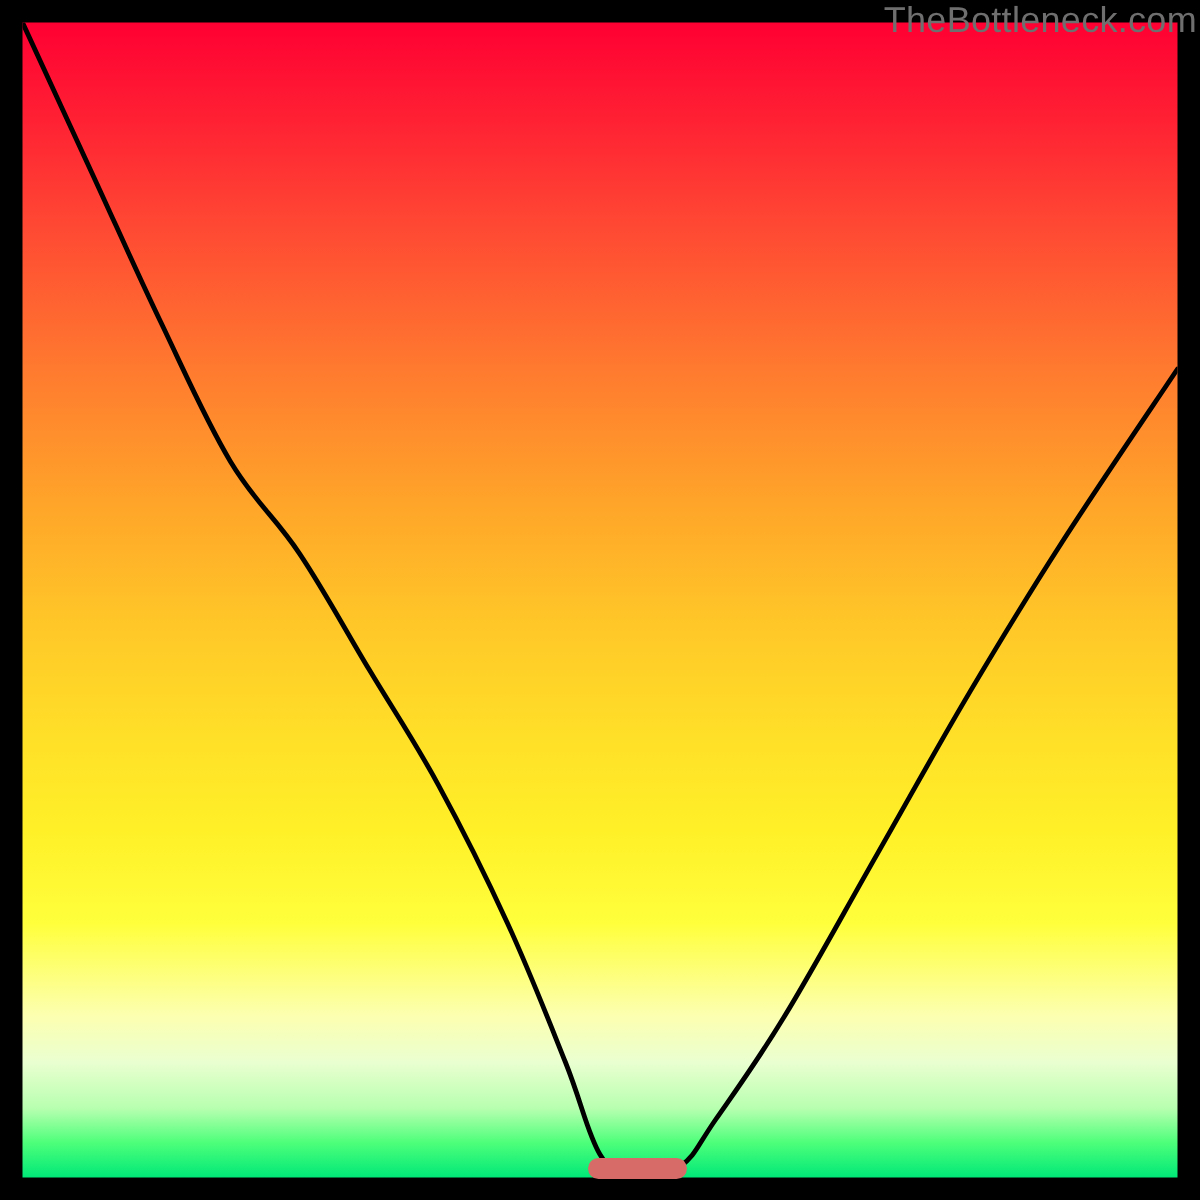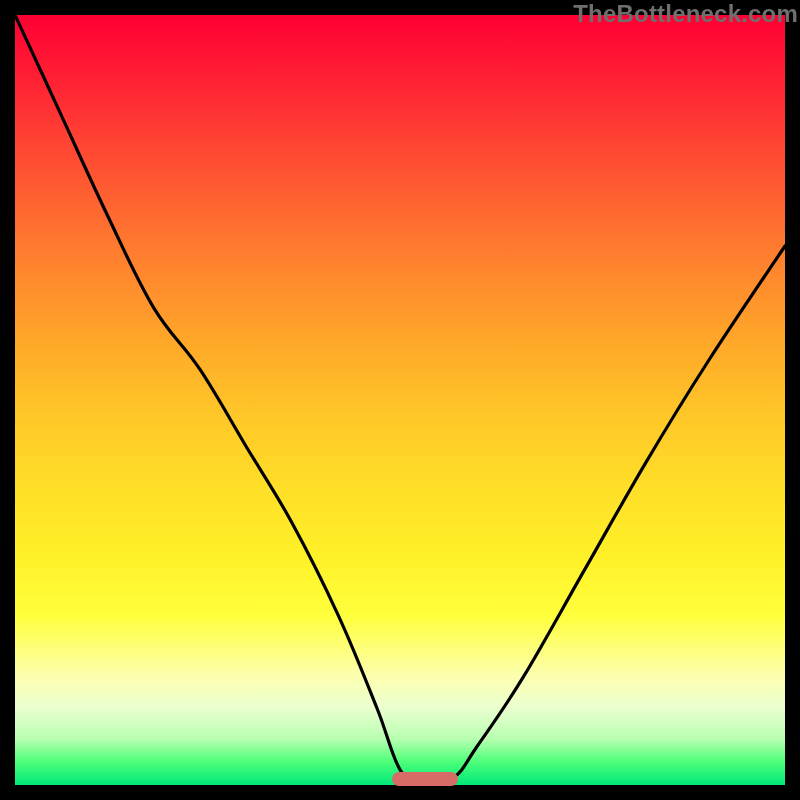--- a/index.html
+++ b/index.html
@@ -53,21 +53,21 @@
     height: 14px;
     border-radius: 7px;
     background: #d66b68;
   }
   .watermark {
     position: absolute;
     top: 0;
     right: 2px;
     color: #6f6f6f;
     font-size: 24px;
-    font-weight: 700;
+    font-weight: 400;
     letter-spacing: 0.2px;
     user-select: none;
   }
 </style>
 </head>
 <body>
 
 <div class="frame">
 
   <div class="plot">

